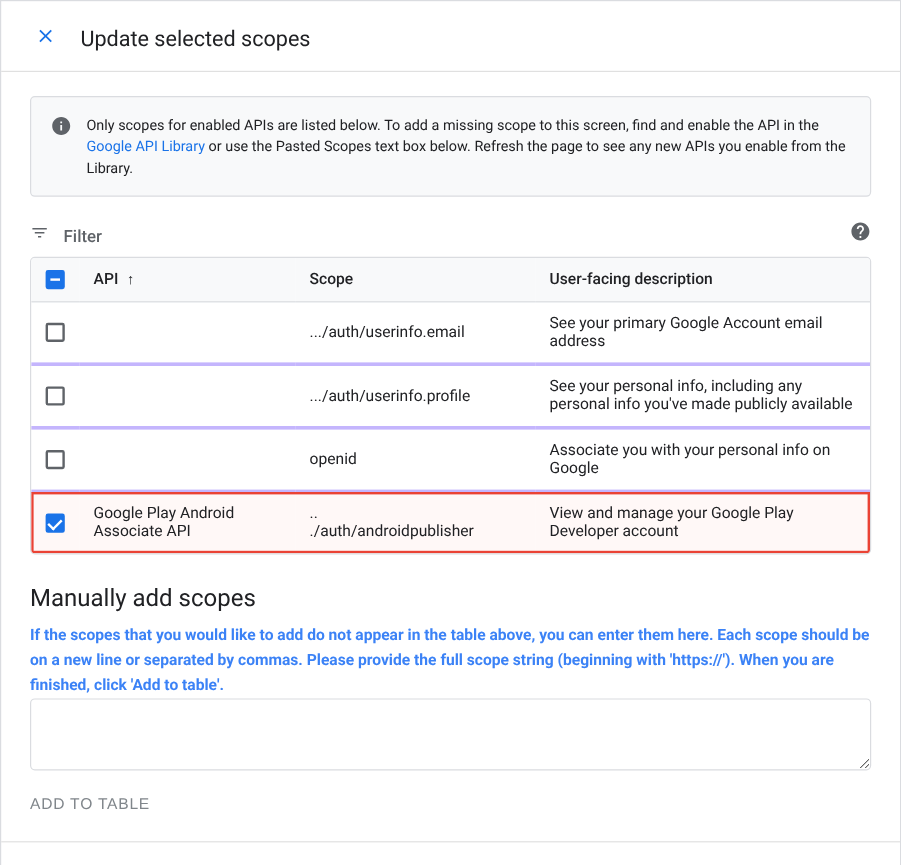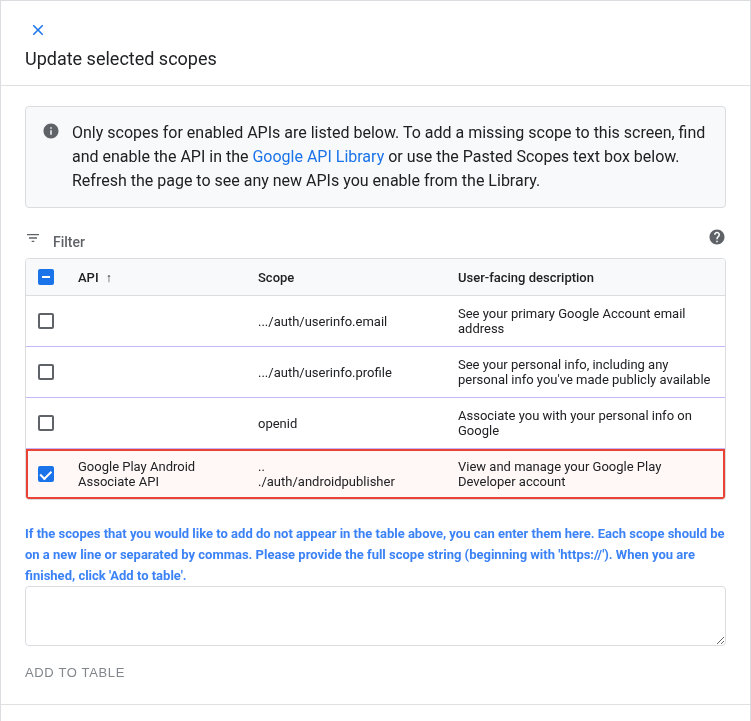--- a/index.html
+++ b/index.html
@@ -17,25 +17,24 @@
       min-height: 721px;
       background: #fff;
       border: 1px solid #dadce0;
       display: flex;
       flex-direction: column;
       padding: 0;
     }
 
     .dialog-header {
       display: flex;
-      align-items: flex-start;
+      align-items: flex-end;
       padding: 16px 24px;
       border-bottom: 1px solid #e0e0e0;
-      gap: 5px;
-      flex-direction: column;
+      gap: 16px;
     }
 
     .close-btn {
       background: none;
       border: none;
       cursor: pointer;
       color: #5f6368;
       font-size: 18px;
       padding: 4px;
       display: flex;
@@ -66,21 +65,21 @@
     }
 
     .info-icon {
       color: #5f6368;
       font-size: 18px;
       flex-shrink: 0;
       margin-top: 1px;
     }
 
     .info-text {
-      font-size: 16px;
+      font-size: 12px;
       color: #202124;
       line-height: 1.5;
     }
 
     .info-link {
       color: #1a73e8;
       text-decoration: none;
     }
 
     .filter-row {
@@ -142,21 +141,21 @@
     }
 
     td {
       padding: 10px 12px;
       font-size: 13px;
       color: #202124;
       vertical-align: middle;
     }
 
     tr:not(:last-child) td {
-      border-bottom: 1px solid #c4b5fd;
+      border-bottom: 3px solid #c4b5fd;
     }
 
     .col-check { width: 40px; }
     .col-api { width: 180px; }
     .col-scope { width: 200px; }
 
     .checkbox-cell {
       display: flex;
       align-items: center;
       justify-content: center;
@@ -360,20 +359,21 @@
               <div>..</div>
               <div>./auth/androidpublisher</div>
             </td>
             <td>View and manage your Google Play Developer account</td>
           </tr>
         </tbody>
       </table>
     </div>
 
     <div class="manual-section">
+      <h2 class="manual-section-title">Manually add scopes</h2>
       <p class="manual-section-desc">If the scopes that you would like to add do not appear in the table above, you can enter them here. Each scope should be on a new line or separated by commas. Please provide the full scope string (beginning with 'https://'). When you are finished, click 'Add to table'.</p>
       <textarea class="manual-textarea" style=""></textarea>
       <button class="add-to-table-btn">ADD TO TABLE</button>
     </div>
   </div>
 
   <div class="dialog-footer">
     
   </div>
 </div>

